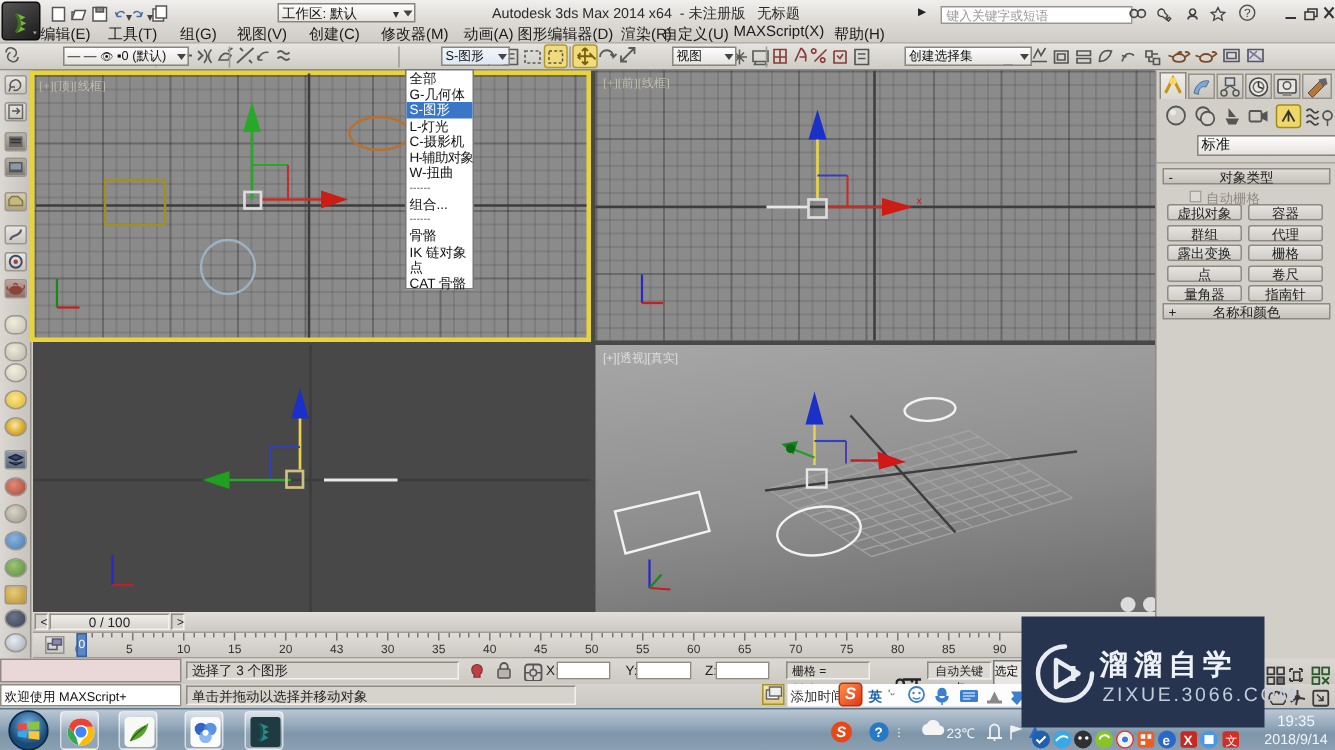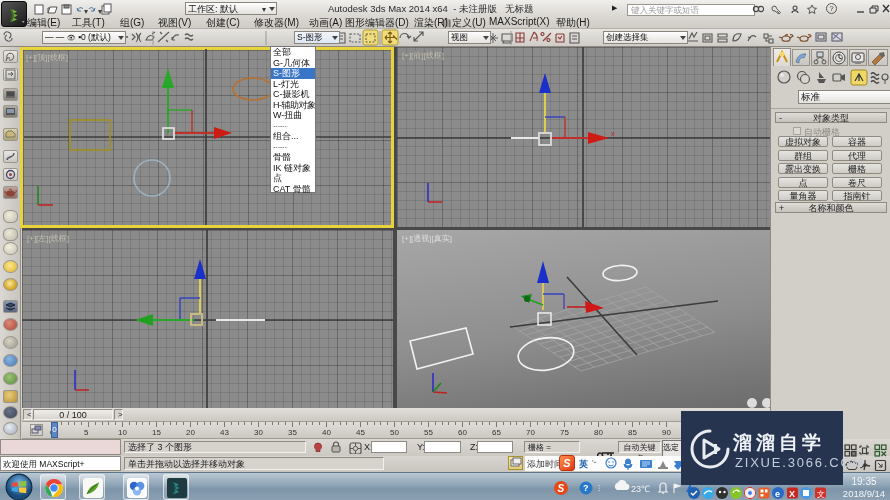--- a/index.html
+++ b/index.html
@@ -33,21 +33,21 @@
 #vpzone { left:22px; top:47px; width:748px; height:361px; background:#484848; }
 #rightpanel { left:770px; top:47px; width:120px; height:392px; background:#d2cfc8; border-left:1px solid #8f8b83; }
 
 .vp { position:absolute; overflow:hidden; }
 .gridbg { background-color:#8b8b8b;
   background-image:
     linear-gradient(rgba(30,30,30,0.22) 1px, transparent 1px),
     linear-gradient(90deg, rgba(30,30,30,0.22) 1px, transparent 1px),
     linear-gradient(rgba(40,40,40,0.14) 1px, transparent 1px),
     linear-gradient(90deg, rgba(40,40,40,0.14) 1px, transparent 1px);
-  background-size:45px 45px, 45px 45px, 9px 9px, 9px 9px; }
+  background-size:45px 45px, 45px 45px, 9px 9px, 9px 9px;font-family:Liberation Serif, serif; }
 .vplabel { position:absolute; left:5px; top:3px; font-size:8px; color:#c2bfae; }
 
 
 #timeline { left:22px; top:408px; width:748px; height:14px; background:linear-gradient(#e2dfda,#ccc9c3); border-bottom:1px solid #a09c94; }
 #ruler { left:22px; top:422px; width:748px; height:17px; background:linear-gradient(#e0ddd8,#ccc9c3); border-bottom:1px solid #a09c94;
   font-size:8px; color:#333; }
 .tick { position:absolute; top:0; width:1px; height:5px; background:#777; }
 .tnum { position:absolute; top:6px; }
 
 
@@ -245,23 +245,20 @@
   <div class="lico" style="top:359px;border-radius:50%;background:radial-gradient(circle at 40% 35%,#6a7488,#3a4458)"></div>
   <div class="lico" style="top:375px;border-radius:50%;background:radial-gradient(circle at 40% 35%,#e8ecf2,#a0aab8)"></div>
 </div>
 
 <div id="vpzone" class="abs">
   <div class="vp gridbg" id="vp-tl" style="left:-2px;top:0px;width:374px;height:181px;border:3px solid #e8d43a;">
     <div class="vplabel" style="left:3px;top:2px">[+][顶][线框]</div>
   </div>
   <div class="vp gridbg" id="vp-tr" style="left:375px;top:0px;width:373px;height:180px;">
     <div class="vplabel">[+][前][线框]</div>
-  </div>
-  <div class="vp gridbg" id="vp-bl" style="left:0px;top:183px;width:371px;height:178px;">
-    <div class="vplabel">[+][左][线框]</div>
   </div>
   <div class="vp" id="vp-br" style="left:375px;top:183px;width:373px;height:178px;background:linear-gradient(172deg,#a7a7a7,#8e8e8e 55%,#6b6b6b);">
     <div class="vplabel" style="color:#ddd">[+][透视][真实]</div>
   </div>
   <svg class="abs" width="748" height="361" viewBox="0 0 748 361" style="left:0;top:0;z-index:5">
 
     <g stroke="#3d3d3d" stroke-width="1.7">
       <line x1="2" y1="90" x2="369" y2="90"></line>
         <line x1="184" y1="2" x2="184" y2="178"></line>
       <line x1="375" y1="91" x2="748" y2="91"></line>

